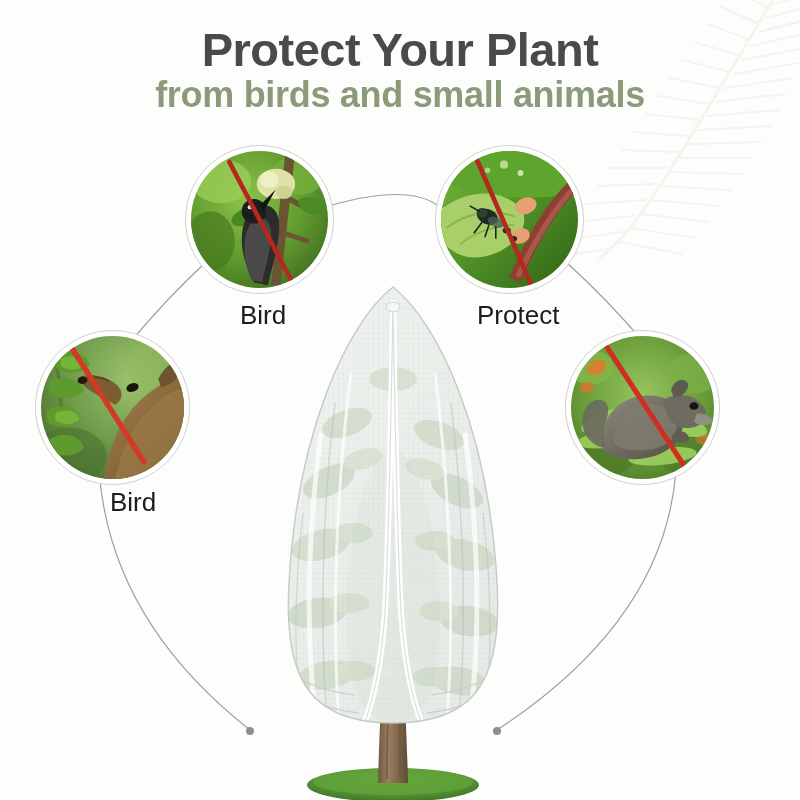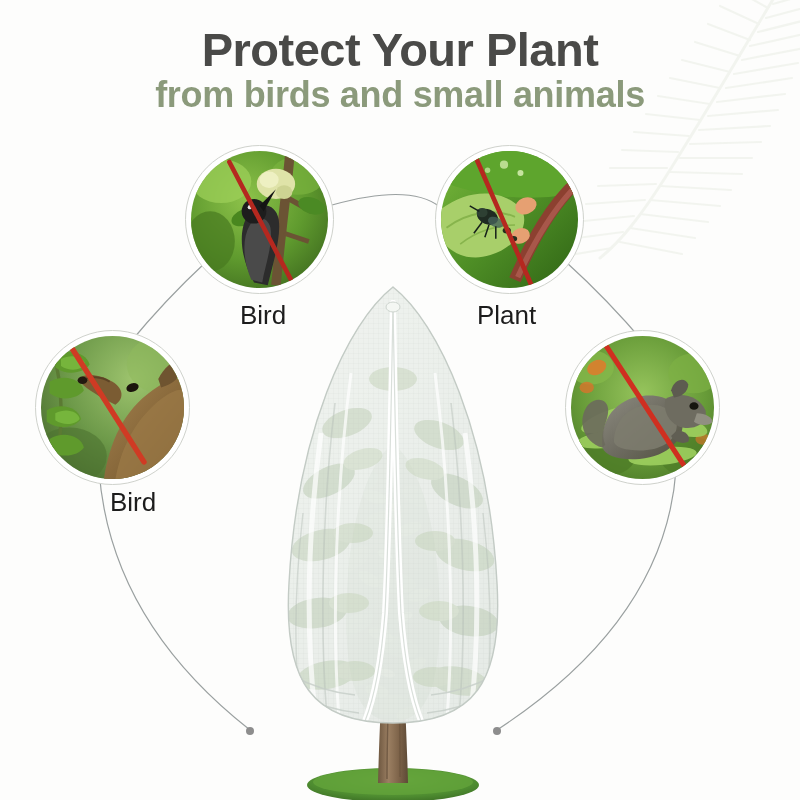--- a/index.html
+++ b/index.html
@@ -386,21 +386,21 @@
         </g>
 
         <ellipse cx="48" cy="58" rx="3" ry="2.2" fill="#24301f"></ellipse>
         <ellipse cx="53" cy="64" rx="2.6" ry="2" fill="#24301f"></ellipse>
       </svg>
       <svg class="slash" viewBox="0 0 100 100">
         <line x1="26" y1="6" x2="66" y2="98" stroke="#b5281f" stroke-width="3.4" stroke-linecap="round"></line>
       </svg>
     </div>
   </div>
-  <div class="label" style="left:477px; top:300px;">Plant</div>
+  <div class="label" style="left:477px; top:300px;">Protect</div>
 
   <div class="bubble" style="left:35px; top:330px; width:155px; height:155px;">
     <div class="bubble-inner">
       <svg viewBox="0 0 100 100" preserveAspectRatio="xMidYMid slice">
         <defs>
           <radialGradient id="deerBg" cx="65%" cy="30%" r="85%">
             <stop offset="0%" stop-color="#9ec46e"></stop>
             <stop offset="55%" stop-color="#6e9a4a"></stop>
             <stop offset="100%" stop-color="#46682c"></stop>
           </radialGradient>

